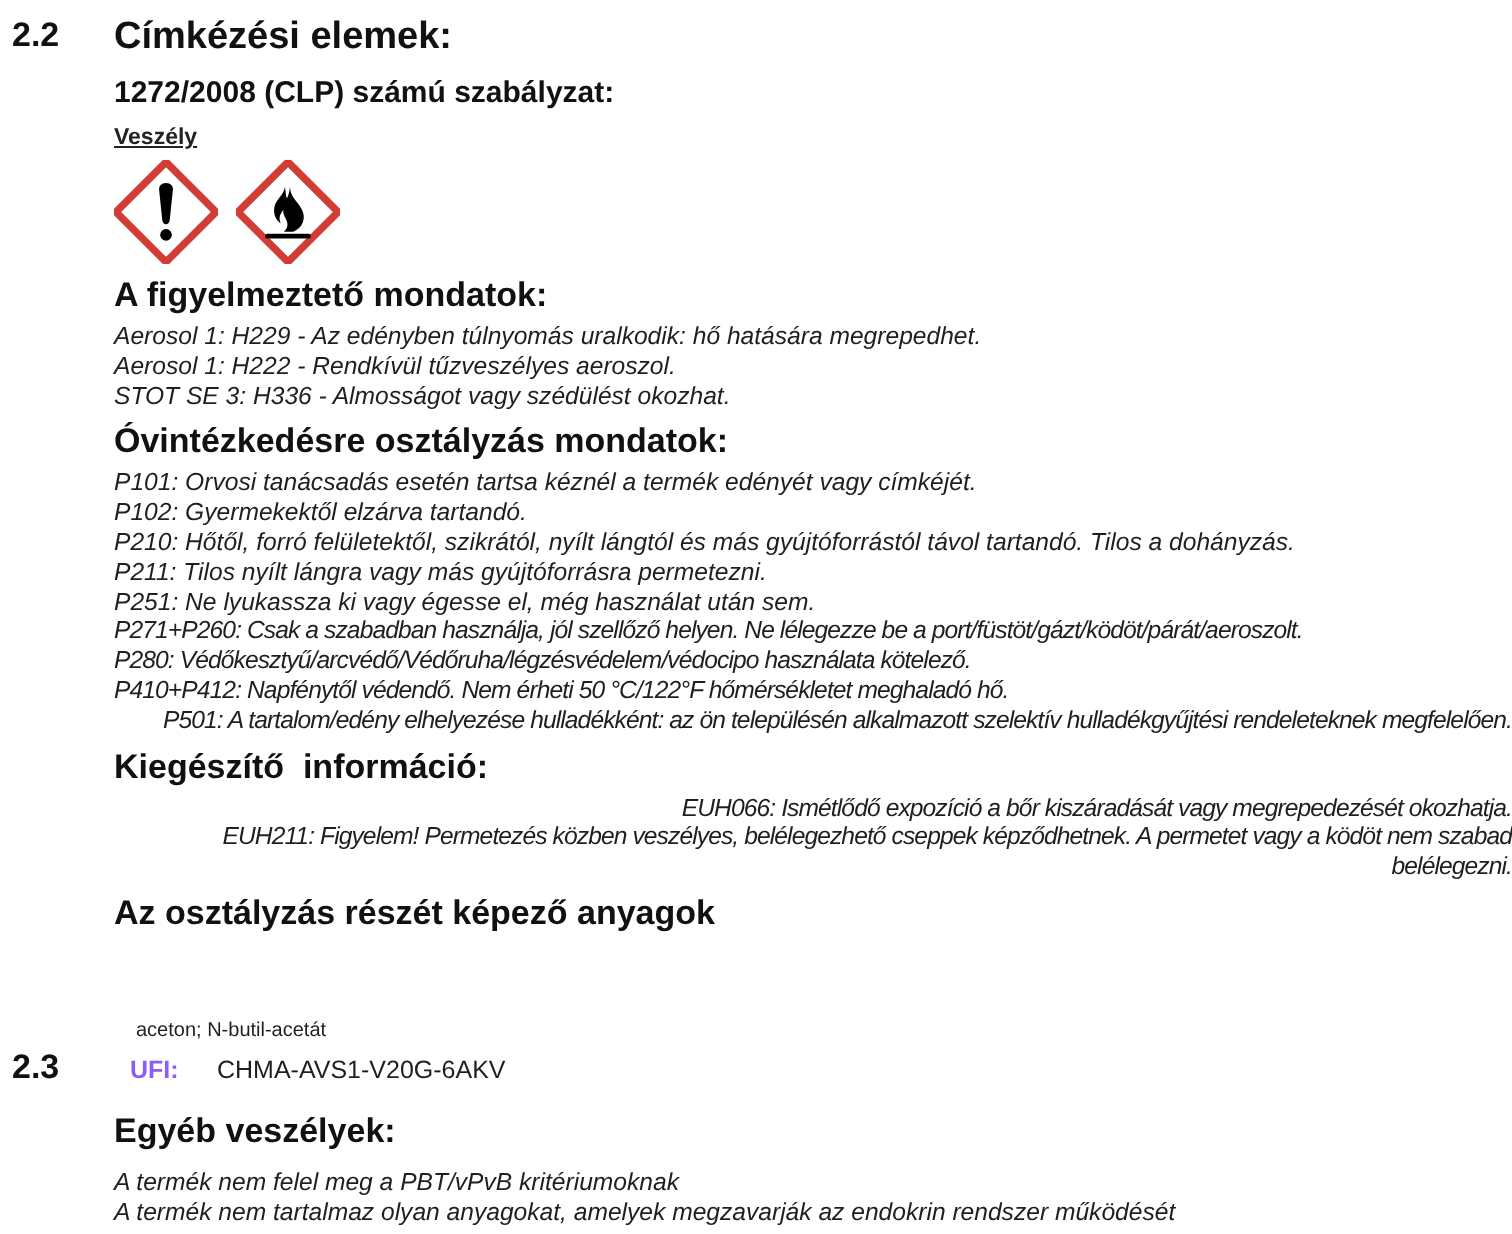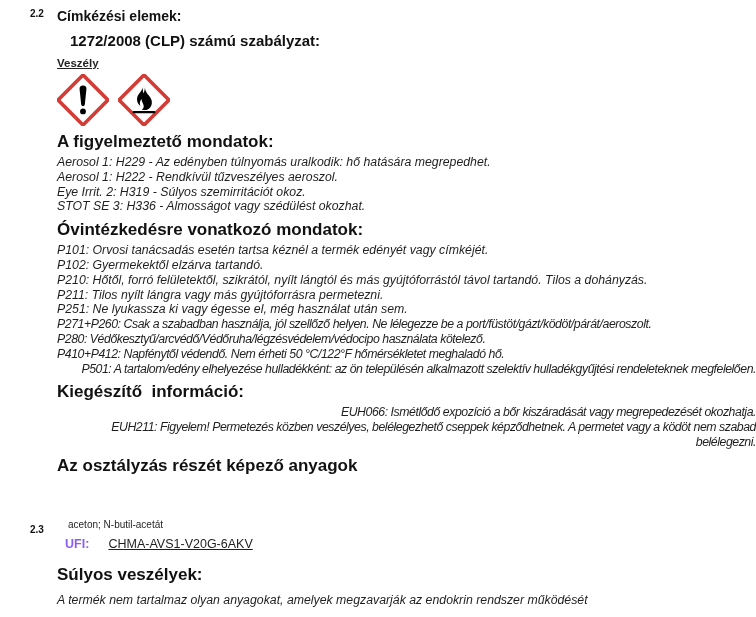--- a/index.html
+++ b/index.html
@@ -3,39 +3,39 @@
 <meta charset="utf-8">
 <style>
   html,body{margin:0;padding:0;}
   body{
     width:756px;height:617px;background:#ffffff;overflow:hidden;
     font-family:"Liberation Sans","DejaVu Sans",sans-serif;
     color:#1c1c1c;
   }
   .doc{position:relative;width:756px;height:617px;}
   .secnum{
-    position:absolute;left:30px;font-weight:bold;font-size:10px;color:#111;
+    position:absolute;left:6px;font-weight:bold;font-size:17px;color:#111;
   }
   .secnum-22{top:8px;}
   .secnum-23{top:524px;}
   .content{margin-left:57px;padding-top:8px;}
-  .h-main{font-size:14px;font-weight:bold;margin:0;color:#111;white-space:pre;}
-  .h-clp{font-size:15px;font-weight:bold;margin:8px 0 0 13px;color:#111;white-space:pre;}
+  .h-main{font-size:19px;font-weight:bold;margin:0;color:#111;white-space:pre;}
+  .h-clp{font-size:15px;font-weight:bold;margin:8px 0 0 0;color:#111;white-space:pre;}
   .signal{font-size:11.5px;font-weight:bold;margin:8px 0 0 0;color:#222;text-decoration:underline;}
   .pictos{display:flex;gap:9px;margin:5px 0 0 0;}
   .picto{width:52px;height:52px;display:block;}
   .h3{font-size:17px;font-weight:bold;margin:6px 0 3px 0;color:#111;white-space:pre;}
   .stmt{font-size:12.3px;line-height:14.8px;white-space:nowrap;color:#1f1f1f;font-style:italic;}
   .condensed{letter-spacing:-0.45px;}
   .wrap{white-space:normal;max-width:702px;text-align:right;}
   .gap-lg{height:30px;}
   .substances{font-size:10px;margin-left:11px;margin-top:10px;color:#1f1f1f;}
   .ufi-row{margin:7px 0 0 8px;font-size:12.5px;}
   .ufi-label{font-weight:bold;color:#8b5cf6;display:inline-block;min-width:40px;}
-  .ufi-value{color:#1f1f1f;text-decoration:underline;}
+  .ufi-value{color:#1f1f1f;}
   .sec23-content{margin-left:57px;margin-top:14px;}
   .sec23-content .h3{margin-top:0;}
   .sec23-stmts{margin-top:8px;}
 </style>
 </head>
 <body style="color: rgb(28, 28, 28);">
 
 <div class="doc">
 
   <span class="secnum secnum-22">2.2</span>
@@ -55,24 +55,23 @@
       <svg class="picto" viewBox="0 0 100 100">
         <rect x="16" y="16" width="68" height="68" transform="rotate(45 50 50)" fill="#ffffff" stroke="var(--red,#d33b35)" stroke-width="7" stroke-linejoin="round"></rect>
         <path fill="#000000" d="M52 22 C51 31 55 36 59 41 C63 46 66 51 65 57 C64 63 60 67 55 69 L46 69 C48 67 49.5 65 49.5 62 C49.5 57 45 54 45.5 48 C42 52 41 56 43 61 C38.5 58 35.5 52 37 45 C38.7 37.5 46 34 47 26 C48 30 47.5 34 49 37 C51 33 52 28 52 22 Z"></path>
         <rect x="28" y="71" width="44" height="4.5" rx="2" fill="#000000"></rect>
       </svg>
     </div>
 
     <div class="h3">A figyelmeztető mondatok:</div>
     <div class="stmt">Aerosol 1: H229 - Az edényben túlnyomás uralkodik: hő hatására megrepedhet.</div>
     <div class="stmt">Aerosol 1: H222 - Rendkívül tűzveszélyes aeroszol.</div>
-    <div class="stmt">Eye Irrit. 2: H319 - Súlyos szemirritációt okoz.</div>
     <div class="stmt">STOT SE 3: H336 - Almosságot vagy szédülést okozhat.</div>
 
-    <div class="h3">Óvintézkedésre vonatkozó mondatok:</div>
+    <div class="h3">Óvintézkedésre osztályzás mondatok:</div>
     <div class="stmt">P101: Orvosi tanácsadás esetén tartsa kéznél a termék edényét vagy címkéjét.</div>
     <div class="stmt">P102: Gyermekektől elzárva tartandó.</div>
     <div class="stmt">P210: Hőtől, forró felületektől, szikrától, nyílt lángtól és más gyújtóforrástól távol tartandó. Tilos a dohányzás.</div>
     <div class="stmt">P211: Tilos nyílt lángra vagy más gyújtóforrásra permetezni.</div>
     <div class="stmt">P251: Ne lyukassza ki vagy égesse el, még használat után sem.</div>
     <div class="stmt condensed">P271+P260: Csak a szabadban használja, jól szellőző helyen. Ne lélegezze be a port/füstöt/gázt/ködöt/párát/aeroszolt.</div>
     <div class="stmt condensed">P280:  Védőkesztyű/arcvédő/Védőruha/légzésvédelem/védocipo  használata  kötelező.</div>
     <div class="stmt condensed">P410+P412: Napfénytől védendő. Nem érheti 50 °C/122°F hőmérsékletet meghaladó hő.</div>
     <div class="stmt condensed wrap">P501: A tartalom/edény elhelyezése hulladékként: az ön településén alkalmazott szelektív hulladékgyűjtési rendeleteknek megfelelően.</div>
 
@@ -86,19 +85,20 @@
 
     <div class="substances">aceton; N-butil-acetát</div>
 
     <div class="ufi-row">
       <span class="ufi-label">UFI:</span>
       <span class="ufi-value">CHMA-AVS1-V20G-6AKV</span>
     </div>
   </div>
 
   <div class="sec23-content">
-    <div class="h3">Súlyos veszélyek:</div>
+    <div class="h3">Egyéb veszélyek:</div>
     <div class="sec23-stmts">
+      <div class="stmt">A termék nem felel meg a PBT/vPvB kritériumoknak</div>
       <div class="stmt">A termék nem tartalmaz olyan anyagokat, amelyek megzavarják az endokrin rendszer működését</div>
     </div>
   </div>
 
 </div>
 
 </body></html>

